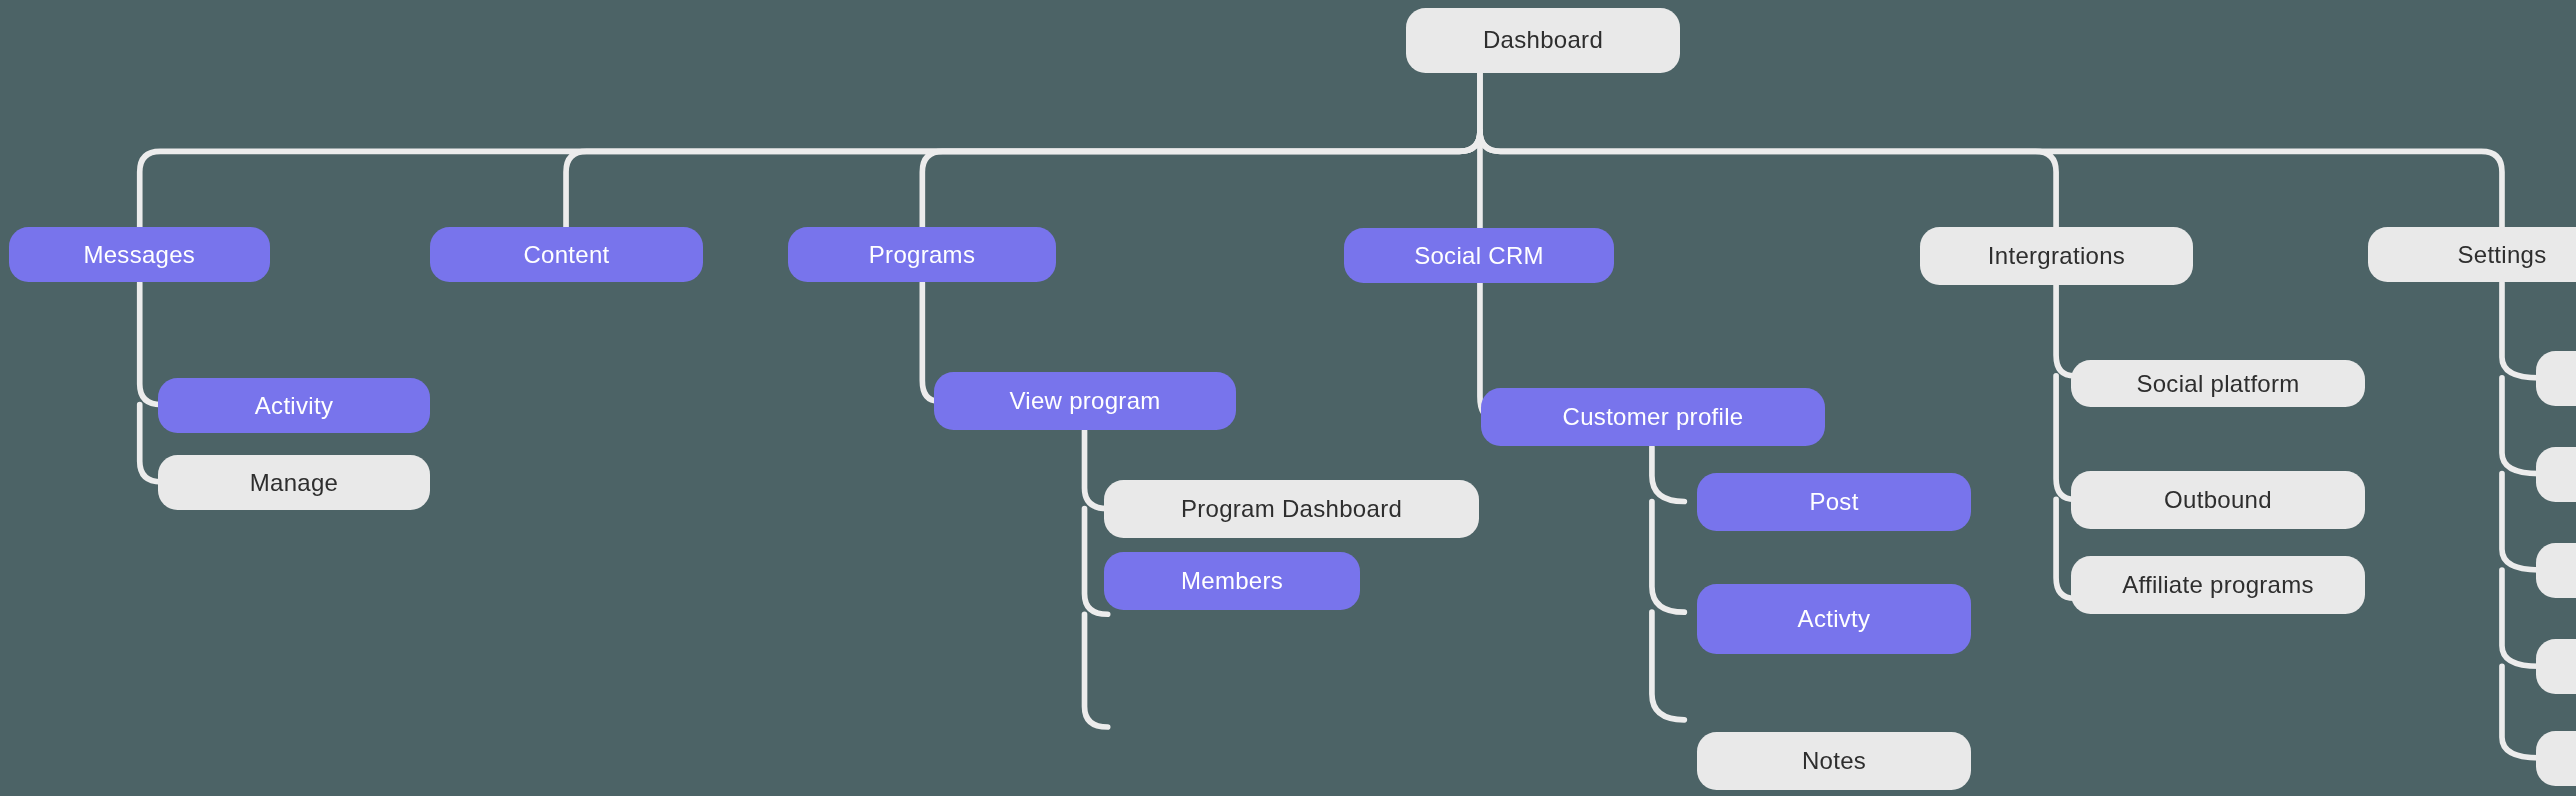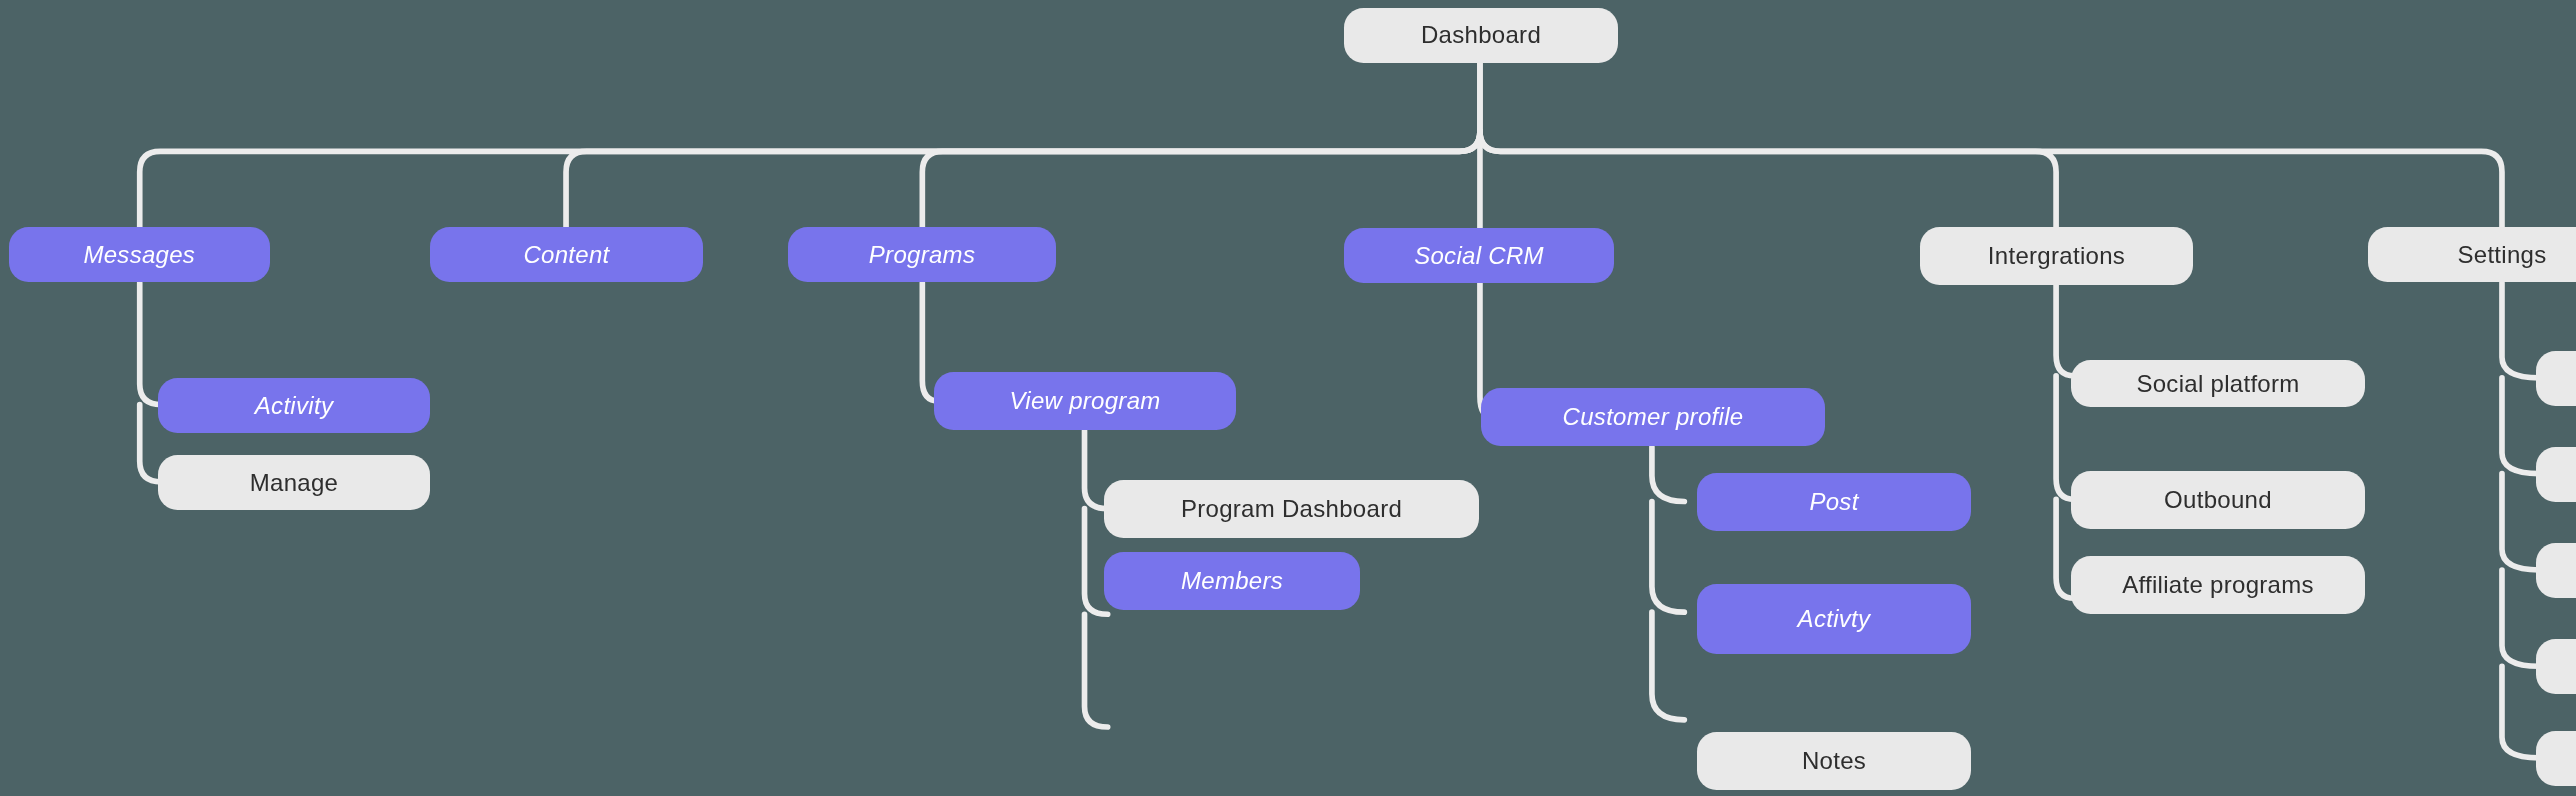--- a/index.html
+++ b/index.html
@@ -31,21 +31,20 @@
     white-space:nowrap;
     box-sizing:border-box;
   }
   .node.light{
     background:var(--light,#E9E9E9);
     color:var(--text_dark,#2E2E2E);
   }
   .node.purple{
     background:var(--purple,#7874EC);
     color:var(--text_light,#FFFFFF);
-    font-style:italic;
   }
 </style>
 </head>
 <body>
 
 <div id="canvas">
 
   <svg id="connector-svg" width="2808" height="796" viewBox="0 0 5451 1546" aria-hidden="true">
 
     <path class="connector" d="M 2873 121 L 2873 254 Q 2873 294 2833 294 L 310 294 Q 270 294 270 334 L 270 441"></path>
@@ -74,21 +73,21 @@
     <path class="connector" d="M 3992 730 L 3992 930 Q 3992 970 4028 970"></path>
     <path class="connector" d="M 3992 970 L 3992 1122 Q 3992 1162 4028 1162"></path>
 
     <path class="connector" d="M 4858 549 L 4858 694 Q 4858 734 4930 734"></path>
     <path class="connector" d="M 4858 734 L 4858 880 Q 4858 920 4930 920"></path>
     <path class="connector" d="M 4858 920 L 4858 1067 Q 4858 1107 4930 1107"></path>
     <path class="connector" d="M 4858 1107 L 4858 1254 Q 4858 1294 4930 1294"></path>
     <path class="connector" d="M 4858 1294 L 4858 1432 Q 4858 1472 4930 1472"></path>
   </svg>
 
-  <div class="node light" style="left:1344px;top:7.7px;width:274px;height:55px">
+  <div class="node light" style="left:1406px;top:7.7px;width:274px;height:65px">
     <span>Dashboard</span>
   </div>
 
   <div class="node purple" style="left:8.8px;top:227px;width:261px;height:55px">
     <span>Messages</span>
   </div>
 
   <div class="node purple" style="left:430px;top:227px;width:273px;height:55px">
     <span>Content</span>
   </div>

